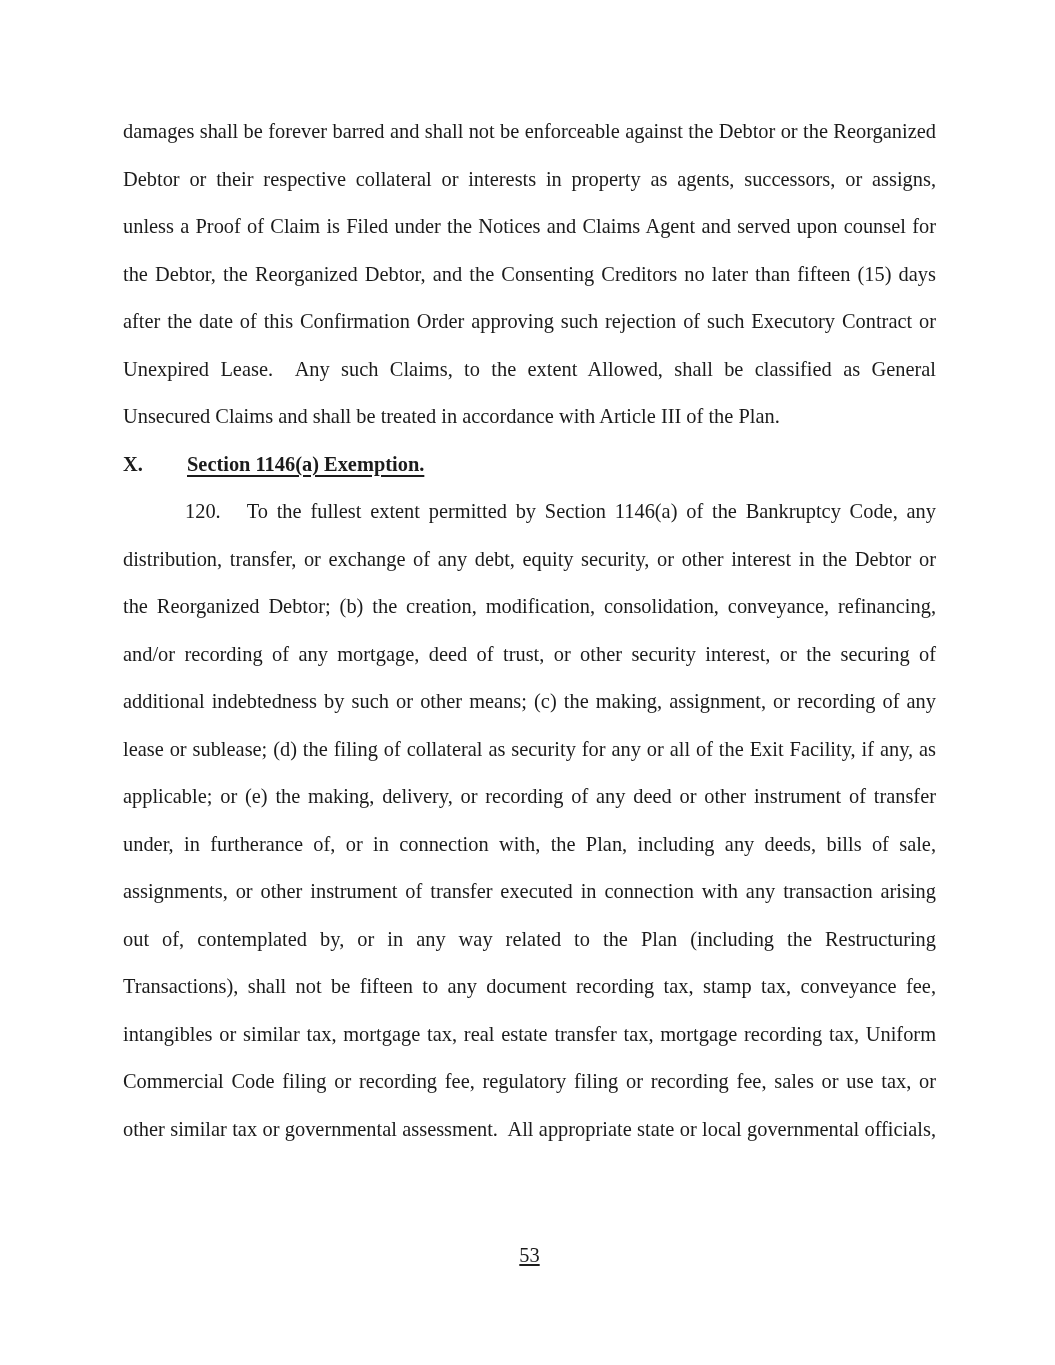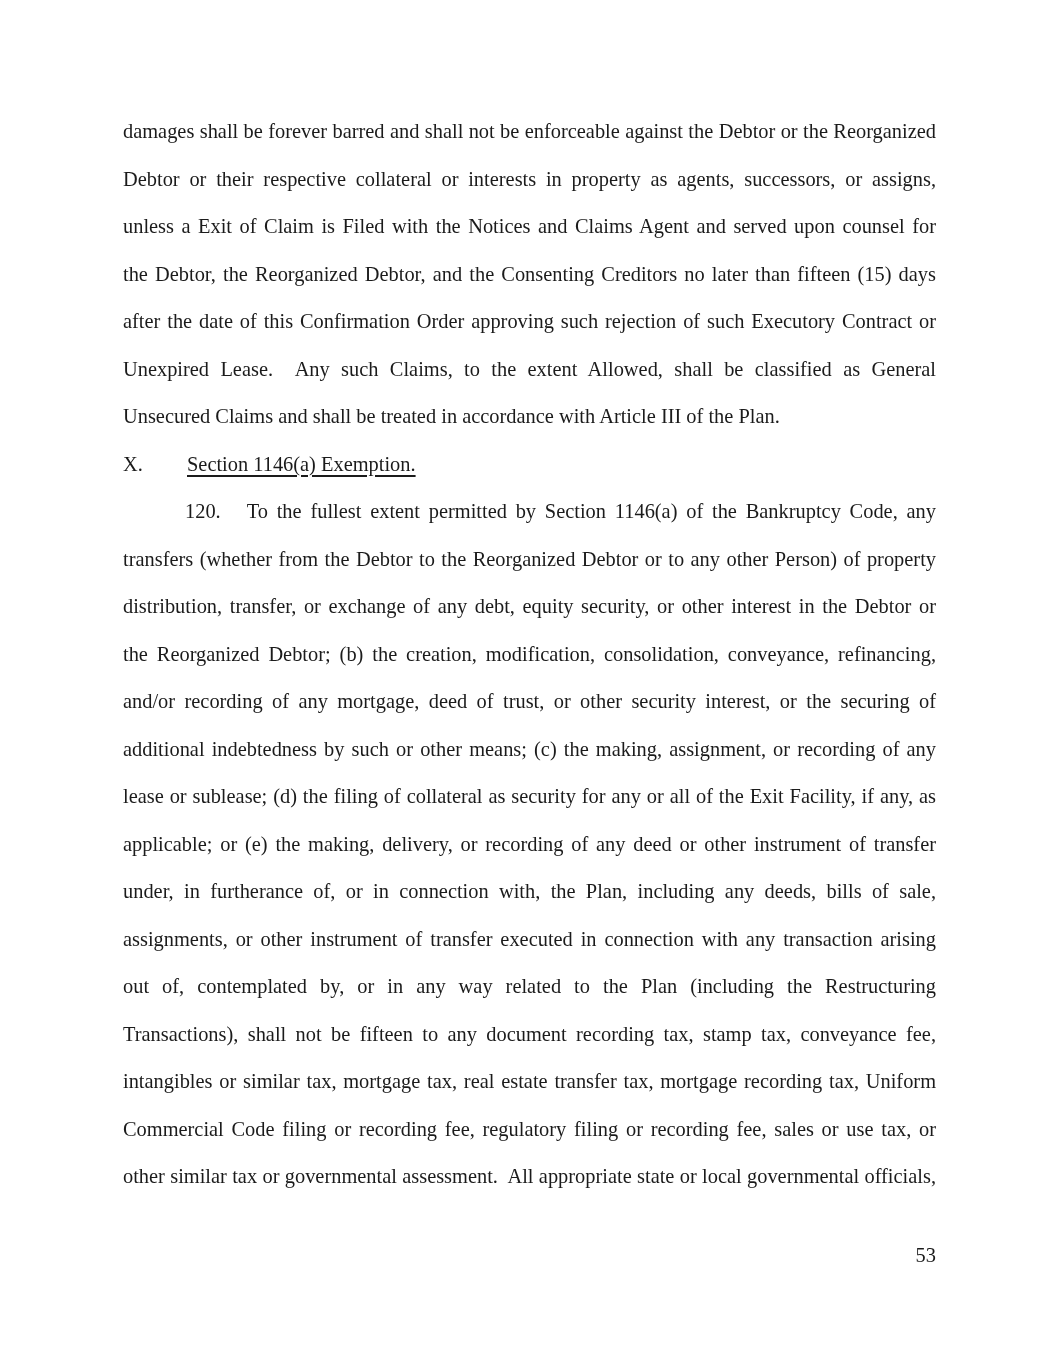--- a/index.html
+++ b/index.html
@@ -39,65 +39,65 @@
     height: 1px;
   }
   .tab {
     display: inline-block;
     width: 26px;
     height: 1px;
   }
   .heading {
     font-size: 20.4px;
     line-height: 47.5px;
-    font-weight: 400;
+    font-weight: 700;
     text-align: left;
   }
   .hnum {
     display: inline-block;
     width: 64px;
   }
   .htitle {
     text-decoration: underline;
     text-decoration-thickness: 2px;
     text-underline-offset: 4px;
   }
   .footer {
     position: absolute;
     left: 123px;
     top: 1240px;
     width: 813px;
     font-size: 20.4px;
     line-height: 30px;
-    text-align: right;
+    text-align: center;
+    text-decoration: underline;
   }
 </style>
 </head>
 <body>
 
 <div class="page">
   <div class="content">
 
     <div class="para">
         <div class="line">damages shall be forever barred and shall not be enforceable against the Debtor or the Reorganized</div>
         <div class="line">Debtor or their respective collateral or interests in property as agents, successors, or assigns,</div>
-        <div class="line">unless a Exit of Claim is Filed with the Notices and Claims Agent and served upon counsel for</div>
+        <div class="line">unless a Proof of Claim is Filed under the Notices and Claims Agent and served upon counsel for</div>
         <div class="line">the Debtor, the Reorganized Debtor, and the Consenting Creditors no later than fifteen (15) days</div>
         <div class="line">after the date of this Confirmation Order approving such rejection of such Executory Contract or</div>
         <div class="line">Unexpired Lease.&nbsp; Any such Claims, to the extent Allowed, shall be classified as General</div>
         <div class="line last">Unsecured Claims and shall be treated in accordance with Article III of the Plan.</div>
       </div>
 
     <div class="heading">
       <span class="hnum">X.</span><span class="htitle">Section 1146(a) Exemption.</span>
     </div>
 
     <div class="para">
         <div class="line"><span class="indent"></span><span class="pnum">120.</span><span class="tab"></span><span>To the fullest extent permitted by Section 1146(a) of the Bankruptcy Code, any</span></div>
-        <div class="line">transfers (whether from the Debtor to the Reorganized Debtor or to any other Person) of property</div>
         <div class="line">distribution, transfer, or exchange of any debt, equity security, or other interest in the Debtor or</div>
         <div class="line">the Reorganized Debtor; (b) the creation, modification, consolidation, conveyance, refinancing,</div>
         <div class="line">and/or recording of any mortgage, deed of trust, or other security interest, or the securing of</div>
         <div class="line">additional indebtedness by such or other means; (c) the making, assignment, or recording of any</div>
         <div class="line">lease or sublease; (d) the filing of collateral as security for any or all of the Exit Facility, if any, as</div>
         <div class="line">applicable; or (e) the making, delivery, or recording of any deed or other instrument of transfer</div>
         <div class="line">under, in furtherance of, or in connection with, the Plan, including any deeds, bills of sale,</div>
         <div class="line">assignments, or other instrument of transfer executed in connection with any transaction arising</div>
         <div class="line">out of, contemplated by, or in any way related to the Plan (including the Restructuring</div>
         <div class="line">Transactions), shall not be fifteen to any document recording tax, stamp tax, conveyance fee,</div>

